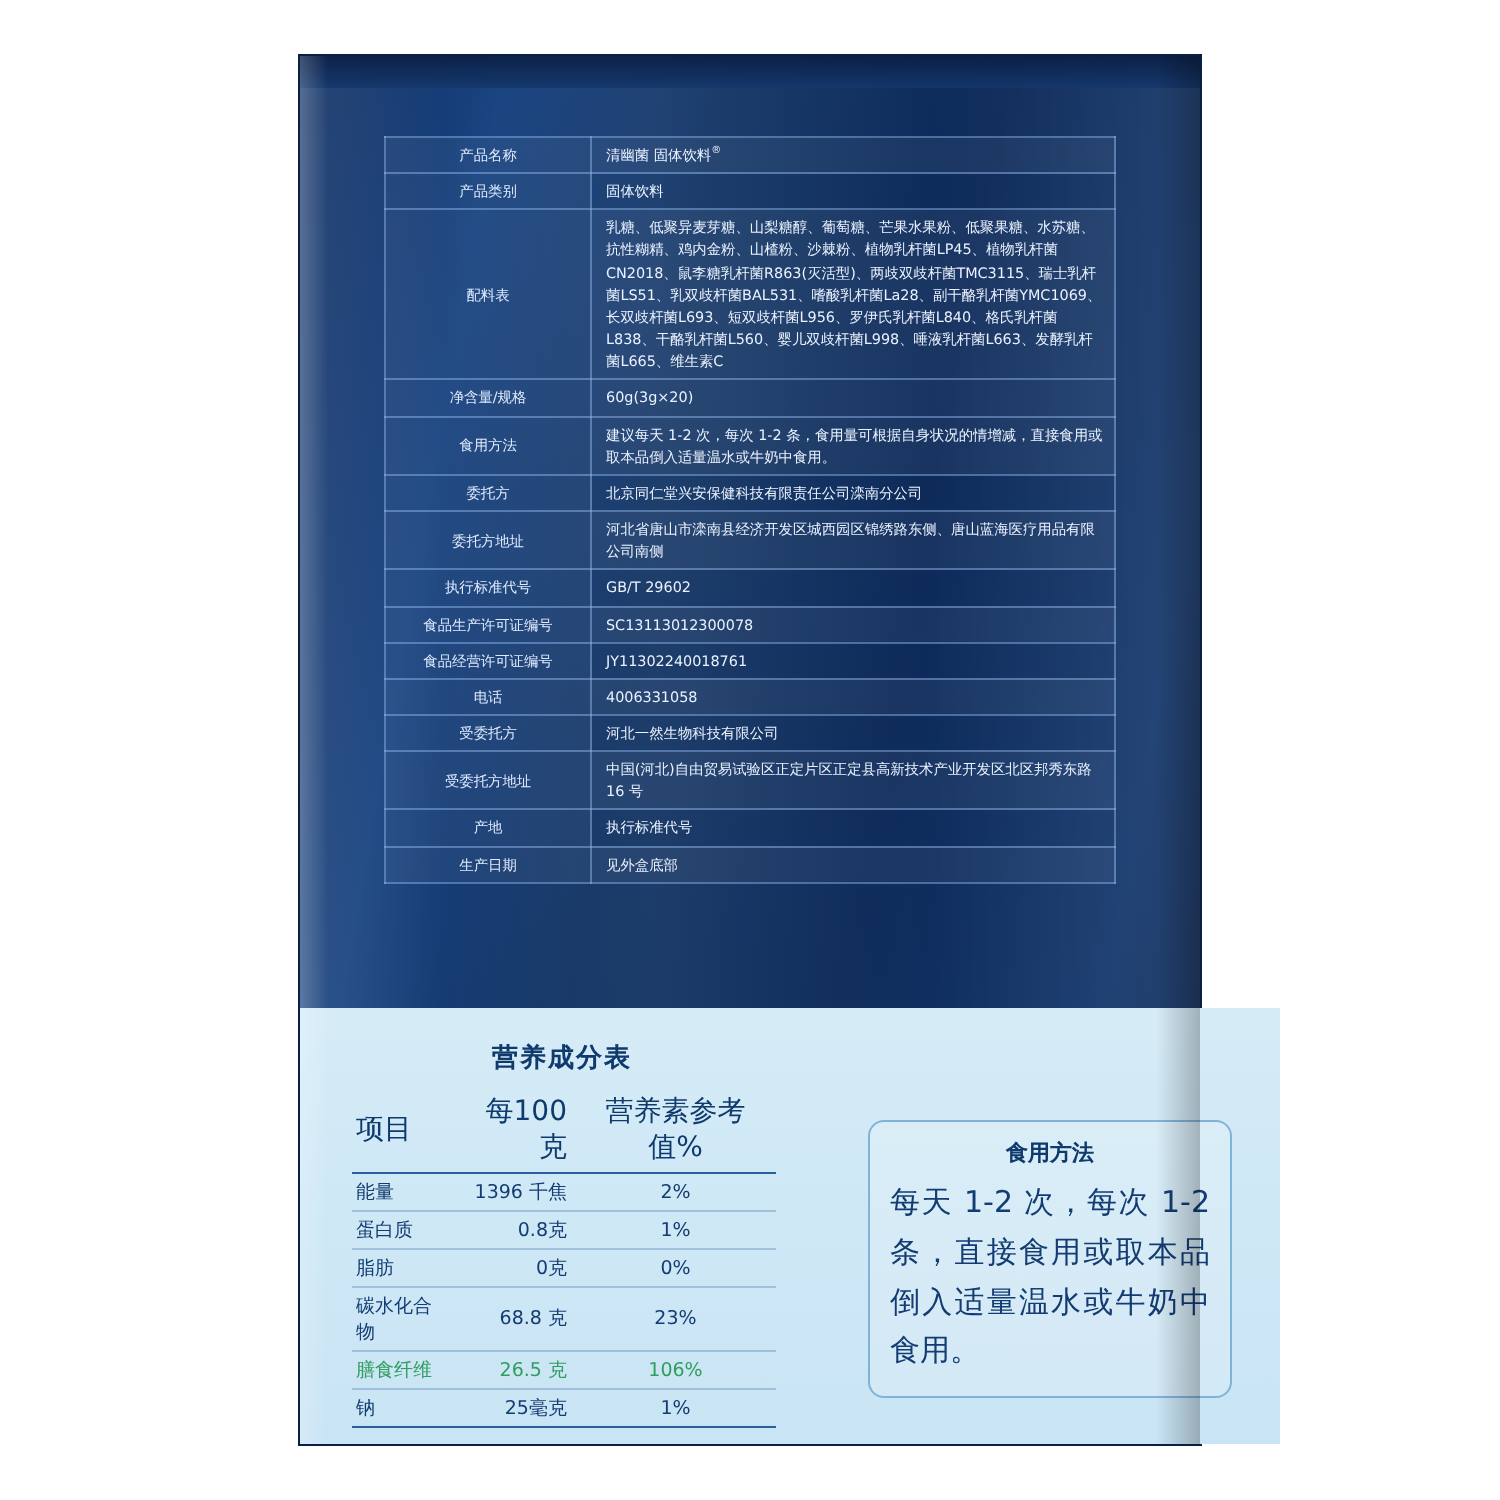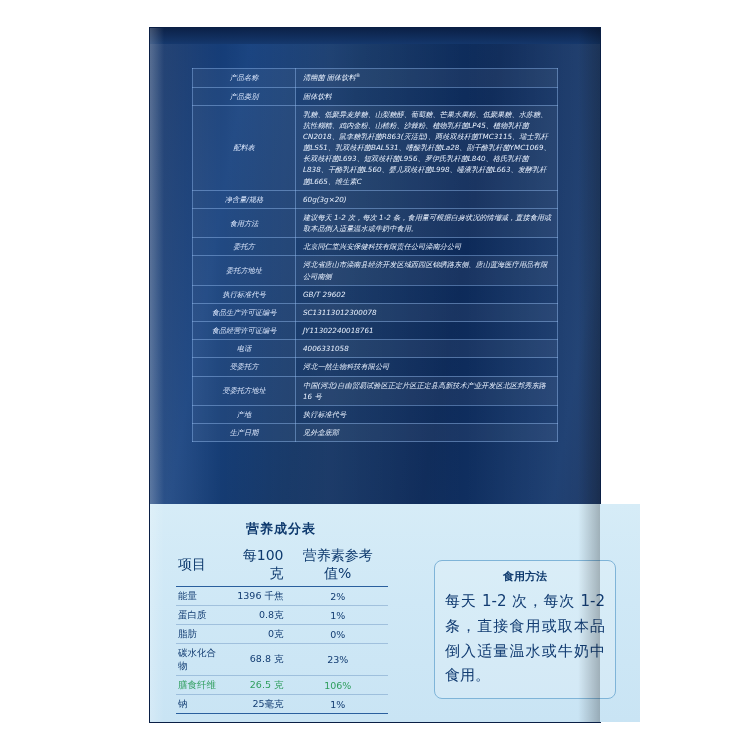--- a/index.html
+++ b/index.html
@@ -28,21 +28,21 @@
     background:linear-gradient(180deg,#0a1e43,#14376c);
     opacity:.9;
   }
 
   
   .info-wrap{
     position:absolute;left:42px;top:40px;width:366px;
   }
   table.info{
     width:100%;border-collapse:collapse;
-    font-size:7.2px;line-height:1.55;color:#e8f1ff;font-style:italic;
+    font-size:7.2px;line-height:1.55;color:#e8f1ff;
   }
   table.info td{
     border:0.5px solid rgba(150,190,245,.45);
     padding:3px 4px;
     vertical-align:middle;
   }
   table.info td.k{
     width:94px;text-align:center;white-space:nowrap;
     background:rgba(255,255,255,.045);
     color:#dfeaff;

